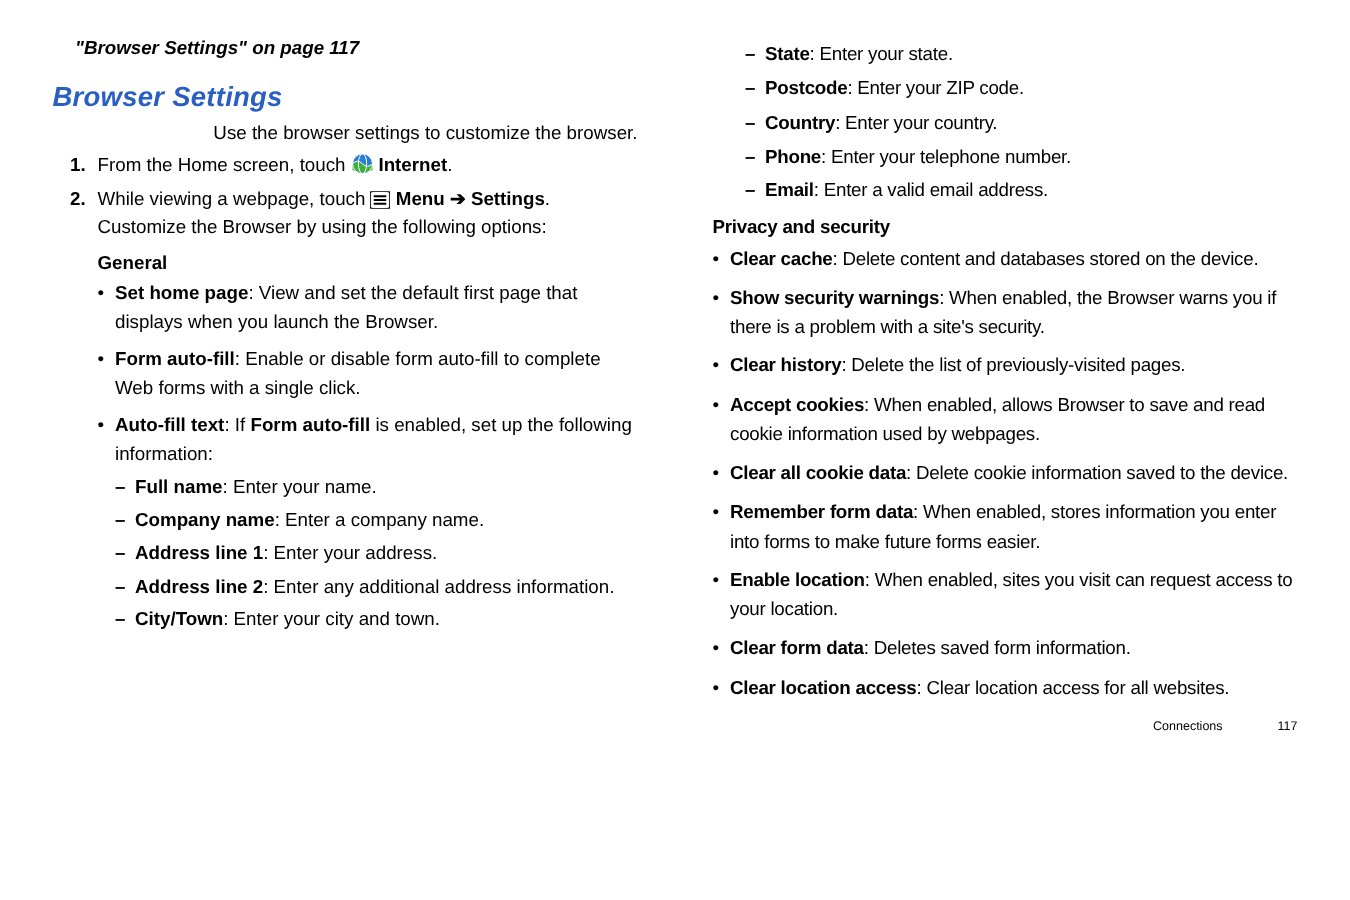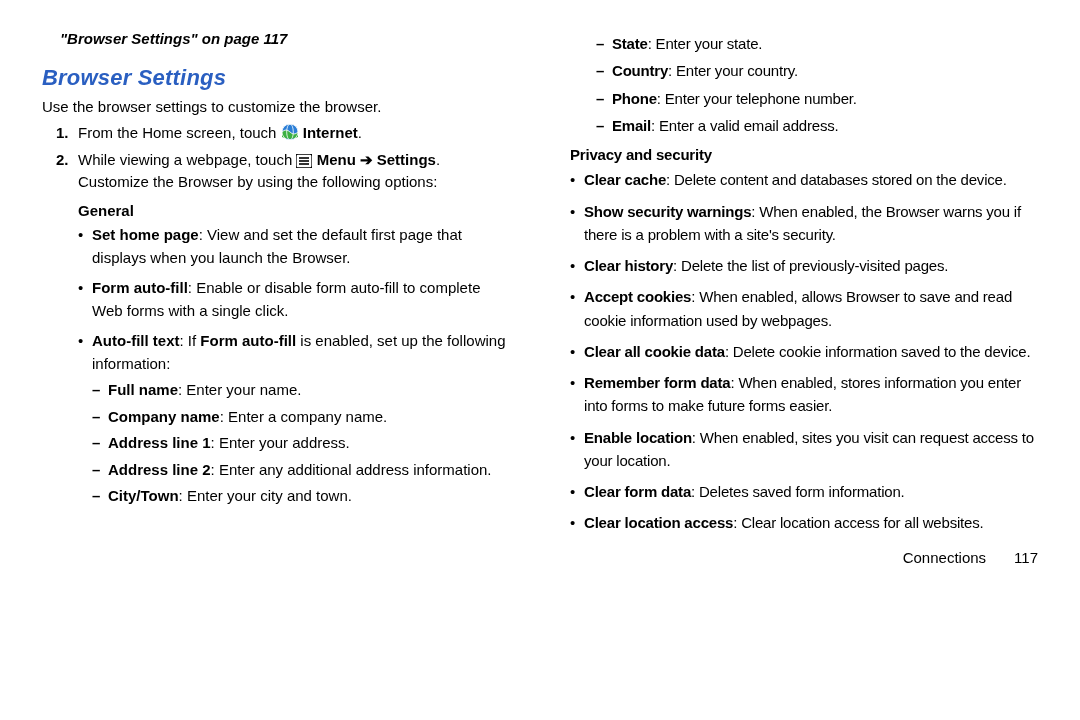--- a/index.html
+++ b/index.html
@@ -44,21 +44,21 @@
     display: block;
   }
   h2.section-head {
     color: #2a5fc1;
     font-style: italic;
     font-weight: bold;
     font-size: 22px;
     margin: 10px 0 2px;
     letter-spacing: 0.2px;
   }
-  .intro { margin: 0 0 4px; }
+  .intro { margin: 0 0 4px; text-align: right; }
   ol.steps {
     list-style: none;
     counter-reset: step;
     margin: 0;
     padding: 0 0 0 36px;
   }
   ol.steps > li {
     counter-increment: step;
     position: relative;
     margin-bottom: 4px;
@@ -98,23 +98,23 @@
   b { font-weight: bold; }
   .icon {
     display: inline-block;
     vertical-align: -3px;
   }
   .icon-globe svg, .icon-menu svg { display: block; }
   .arrow { font-weight: bold; }
   .footer {
     display: flex;
     justify-content: flex-end;
-    gap: 28px;
+    gap: 44px;
     margin-top: 6px;
-    font-size: 15px;
+    font-size: 10px;
   }
 </style>
 </head>
 <body>
 
 <div class="page">
 
   <div class="col col-left">
 
     <span class="xref">"Browser Settings" on page 117</span>
@@ -156,20 +156,21 @@
             </ul>
           </li>
         </ul>
       </li>
     </ol>
   </div>
 
   <div class="col col-right">
     <ul class="dashes" style="padding-left:26px">
       <li><b>State</b><span>: Enter your state.</span></li>
+      <li><b>Postcode</b><span>: Enter your ZIP code.</span></li>
       <li><b>Country</b><span>: Enter your country.</span></li>
       <li><b>Phone</b><span>: Enter your telephone number.</span></li>
       <li><b>Email</b><span>: Enter a valid email address.</span></li>
     </ul>
 
     <span class="subhead">Privacy and security</span>
     <ul class="bullets">
       <li><b>Clear cache</b><span>: Delete content and databases stored on the device.</span></li>
       <li><b>Show security warnings</b><span>: When enabled, the Browser warns you if there is a problem with a site's security.</span></li>
       <li><b>Clear history</b><span>: Delete the list of previously-visited pages.</span></li>

